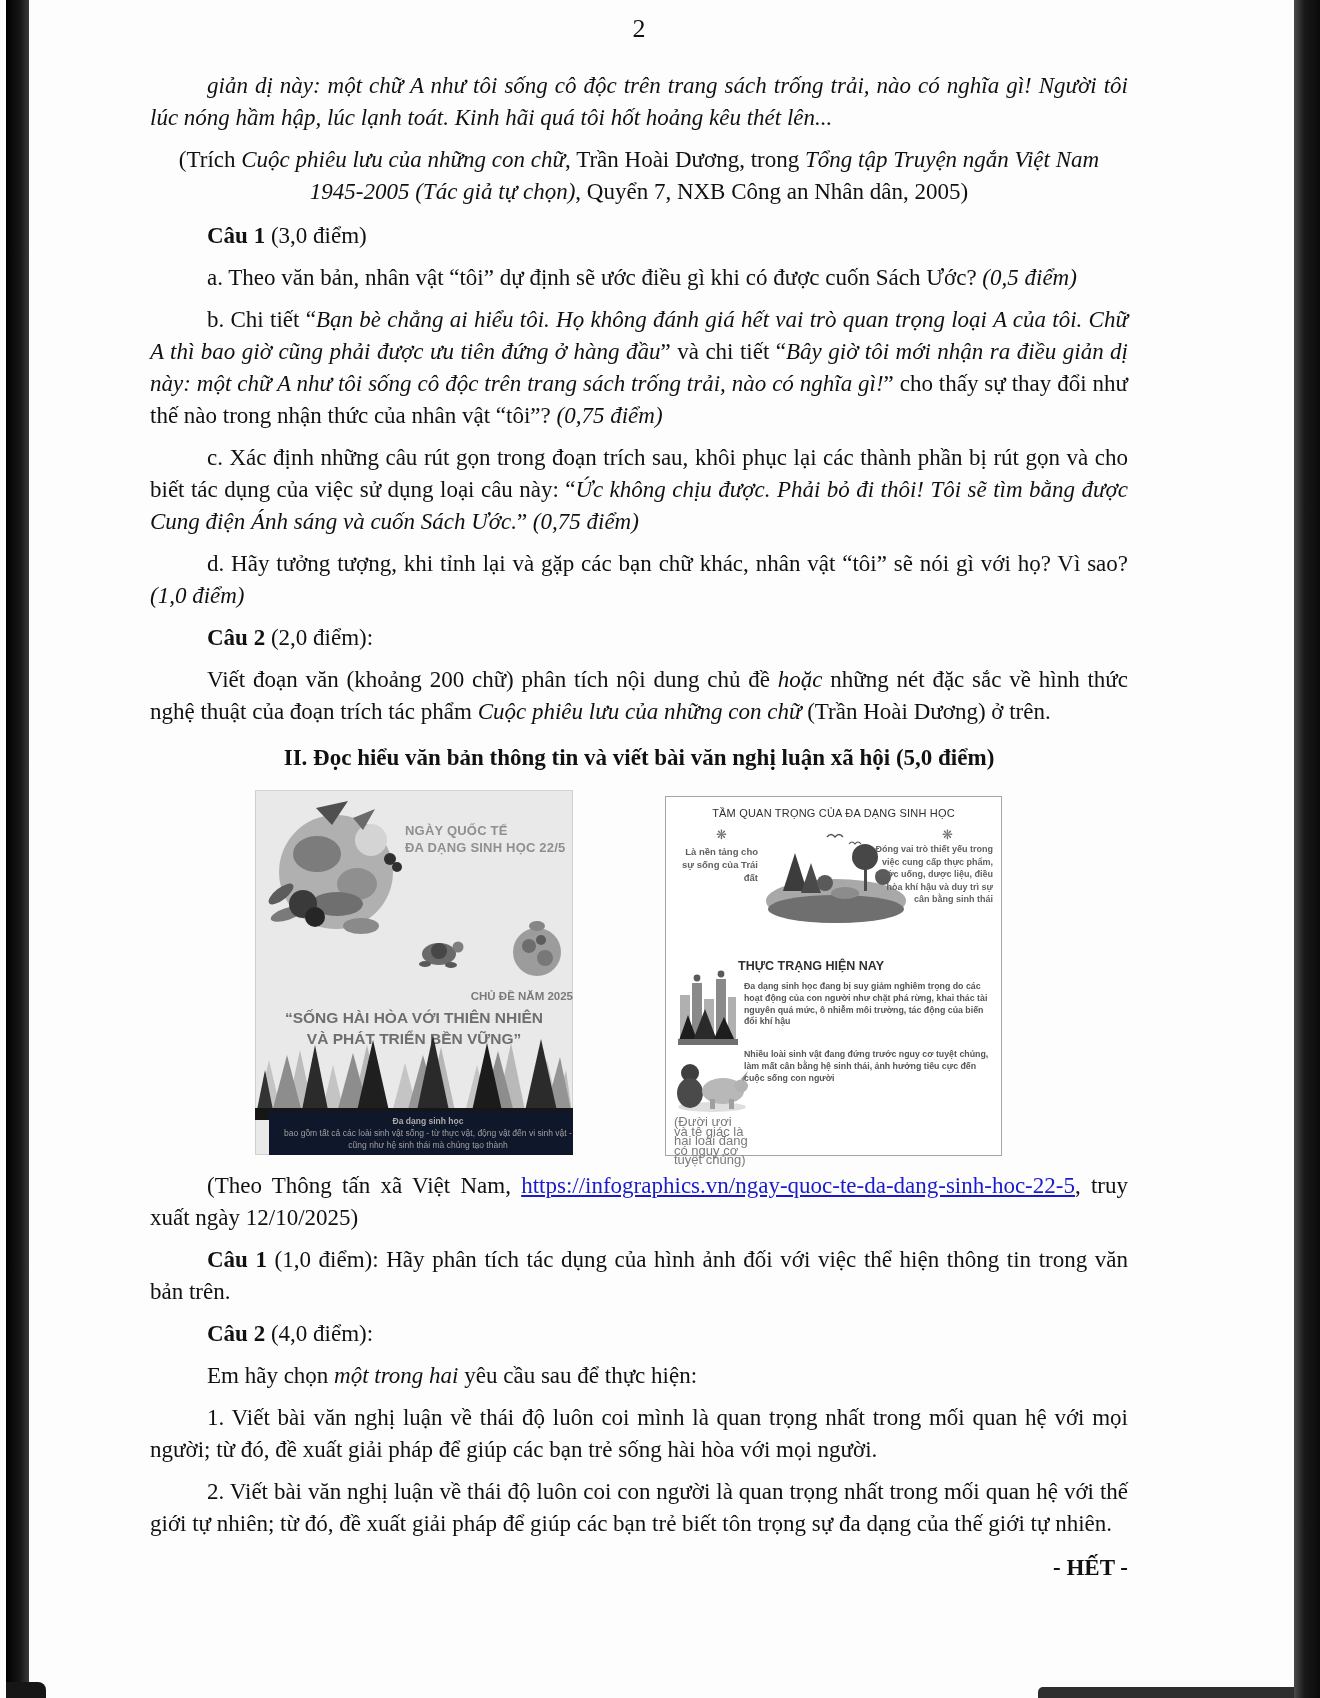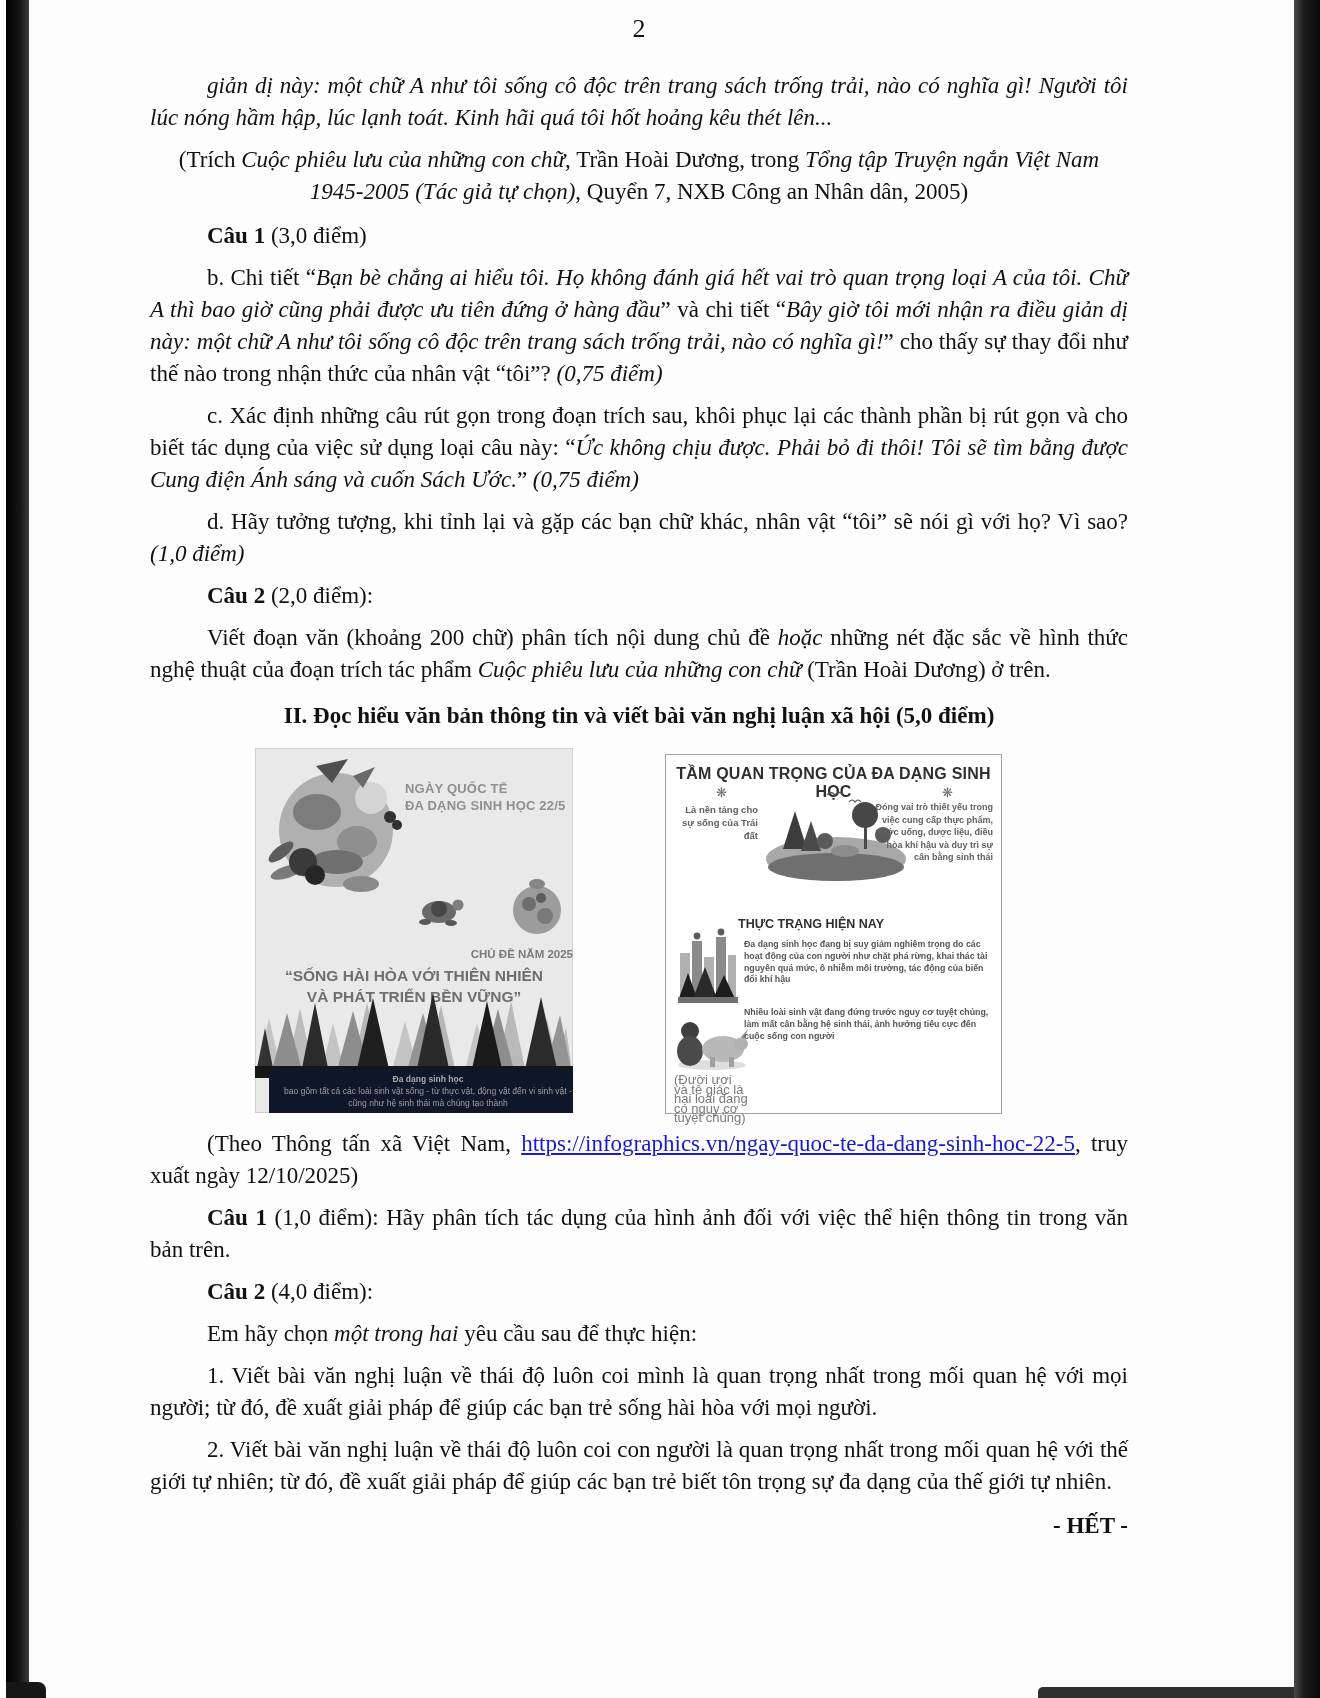--- a/index.html
+++ b/index.html
@@ -75,21 +75,21 @@
   .fl-caption .c1 { font-weight:bold; color:#ababab; }
 
   
   .fig-right {
     position:relative; width:337px; height:360px; background:#ffffff;
     border:1px solid #a5a5a5; margin-top:6px;
     font-family:"Liberation Sans", sans-serif; color:#444;
   }
   .fr-title {
     position:absolute; left:0; top:10px; width:100%; text-align:center;
-    font-size:16px; font-weight:bold; color:#2f2f2f; letter-spacing:.2px;
+    font-size:11px; font-weight:normal; color:#2f2f2f; letter-spacing:.2px;
   }
   .fr-sun { position:absolute; top:30px; font-size:13px; color:#6f6f6f; }
   .fr-sun.left { left:50px; } .fr-sun.right { right:48px; }
   .fr-island { position:absolute; left:95px; top:32px; }
   .fr-left-text {
     position:absolute; left:8px; top:48px; width:84px; text-align:right;
     font-size:9.5px; font-weight:bold; color:#5f5f5f; line-height:13px;
   }
   .fr-right-text {
     position:absolute; right:8px; top:46px; width:122px; text-align:right;
@@ -123,20 +123,21 @@
   <div class="smudge-bottom"></div>
   <div class="smudge-bottom-left"></div>
 
   <div class="content">
     <p class="pageno">2</p>
 
     <p class="body" style="margin-top:4px"><span style="font-style: italic;">giản dị này: một chữ A như tôi sống cô độc trên trang sách trống trải, nào có nghĩa gì! Người tôi lúc nóng hầm hập, lúc lạnh toát. Kinh hãi quá tôi hốt hoảng kêu thét lên...</span></p>
     <p class="body cite"><span>(Trích </span><span style="font-style: italic;">Cuộc phiêu lưu của những con chữ</span><span>, Trần Hoài Dương, trong </span><span style="font-style: italic;">Tổng tập Truyện ngắn Việt Nam 1945-2005 (Tác giả tự chọn)</span><span>, Quyển 7, NXB Công an Nhân dân, 2005)</span></p>
 
     <p class="body"><span style="font-weight: bold;">Câu 1</span><span> (3,0 điểm)</span></p>
+    <p class="body"><span>a. Theo văn bản, nhân vật “tôi” dự định sẽ ước điều gì khi có được cuốn Sách Ước? </span><span style="font-style: italic;">(0,5 điểm)</span></p>
     <p class="body"><span>b. Chi tiết “</span><span style="font-style: italic;">Bạn bè chẳng ai hiểu tôi. Họ không đánh giá hết vai trò quan trọng loại A của tôi. Chữ A thì bao giờ cũng phải được ưu tiên đứng ở hàng đầu</span><span>” và chi tiết “</span><span style="font-style: italic;">Bây giờ tôi mới nhận ra điều giản dị này: một chữ A như tôi sống cô độc trên trang sách trống trải, nào có nghĩa gì!</span><span>” cho thấy sự thay đổi như thế nào trong nhận thức của nhân vật “tôi”? </span><span style="font-style: italic;">(0,75 điểm)</span></p>
     <p class="body"><span>c. Xác định những câu rút gọn trong đoạn trích sau, khôi phục lại các thành phần bị rút gọn và cho biết tác dụng của việc sử dụng loại câu này: “</span><span style="font-style: italic;">Ức không chịu được. Phải bỏ đi thôi! Tôi sẽ tìm bằng được Cung điện Ánh sáng và cuốn Sách Ước.</span><span>” </span><span style="font-style: italic;">(0,75 điểm)</span></p>
     <p class="body"><span>d. Hãy tưởng tượng, khi tỉnh lại và gặp các bạn chữ khác, nhân vật “tôi” sẽ nói gì với họ? Vì sao? </span><span style="font-style: italic;">(1,0 điểm)</span></p>
     <p class="body"><span style="font-weight: bold;">Câu 2</span><span> (2,0 điểm):</span></p>
     <p class="body"><span>Viết đoạn văn (khoảng 200 chữ) phân tích nội dung chủ đề </span><span style="font-style: italic;">hoặc</span><span> những nét đặc sắc về hình thức nghệ thuật của đoạn trích tác phẩm </span><span style="font-style: italic;">Cuộc phiêu lưu của những con chữ</span><span> (Trần Hoài Dương) ở trên.</span></p>
 
     <p class="body sec-heading"><span style="font-weight: bold;">II. Đọc hiểu văn bản thông tin và viết bài văn nghị luận xã hội (5,0 điểm)</span></p>
 
     <div class="figs">
 

